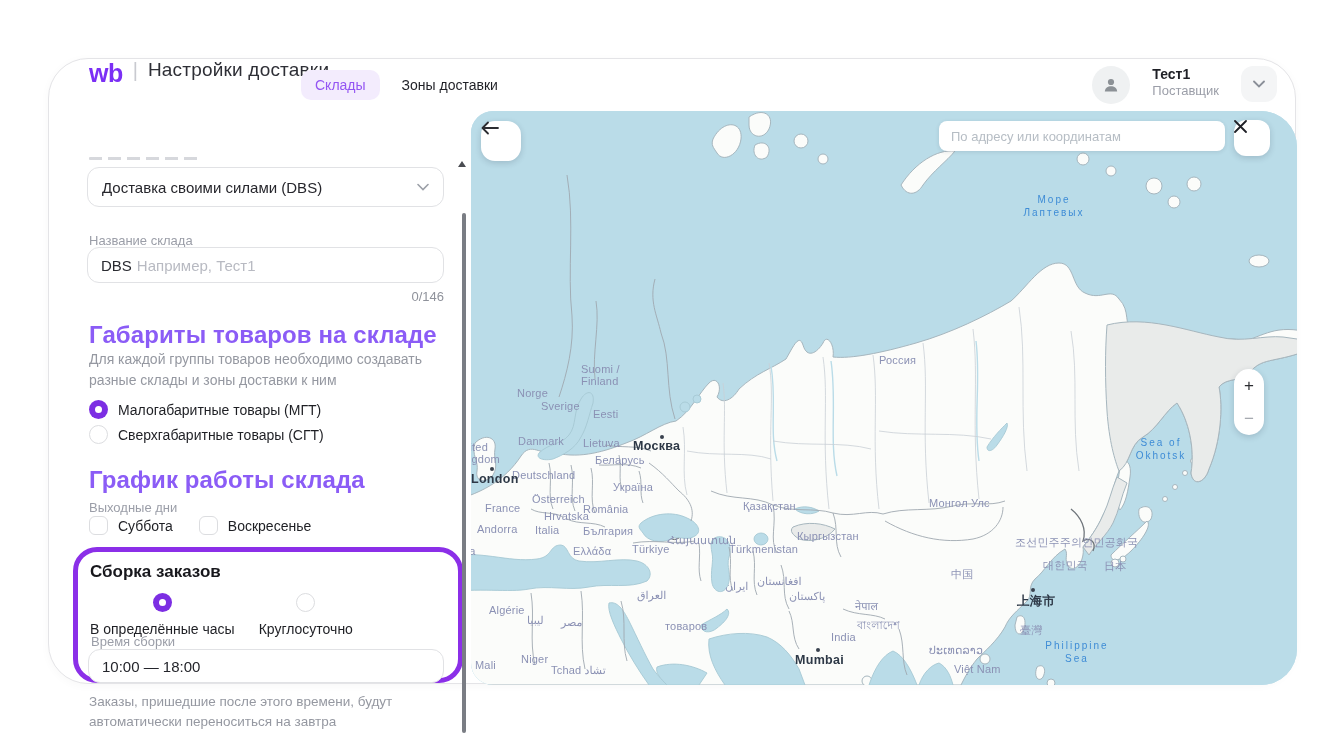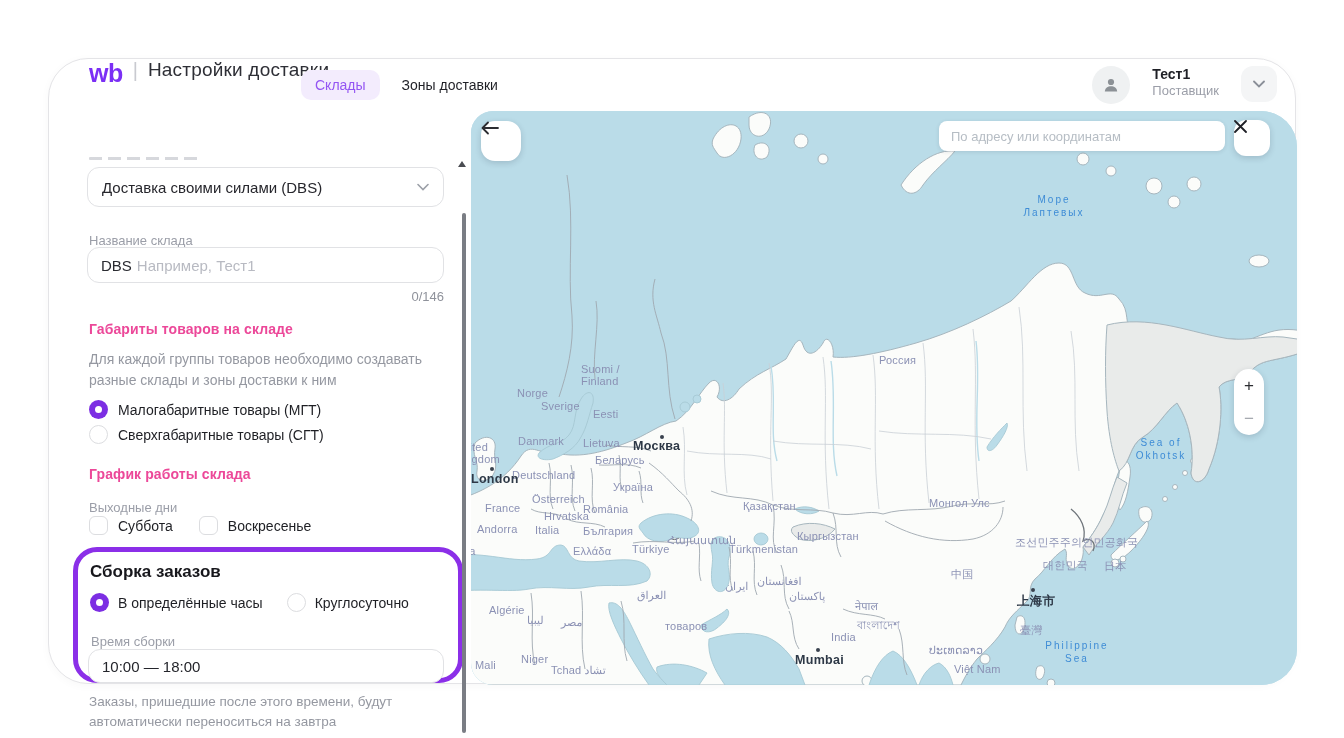--- a/index.html
+++ b/index.html
@@ -25,35 +25,35 @@
   .panel{position:absolute;left:0;top:52px;width:420px;bottom:0;}
   .abs{position:absolute;}
   .remnant{left:40px;top:46px;width:112px;height:3px;background:repeating-linear-gradient(90deg,#C9CBD1 0 13px,transparent 13px 19px);opacity:.75;border-radius:1px;}
   .selectbox{left:38px;top:56px;width:357px;height:40px;border:1px solid #E1E2E5;border-radius:12px;background:#fff;display:flex;align-items:center;padding:0 14px;cursor:pointer;}
   .selectbox .val{font-size:15px;font-weight:500;color:#26262C;flex:1;}
   .field-label{font-size:13px;color:#9B9EA8;}
   .inputbox{left:38px;top:136px;width:357px;height:36px;border:1px solid #E1E2E5;border-radius:12px;background:#fff;display:flex;align-items:center;padding:0 13px;font-size:15px;}
   .prefix{color:#2A2B31;font-weight:500;margin-right:5px;}
   .ph{color:#B8BAC2;}
   .counter{left:38px;top:178px;width:357px;text-align:right;font-size:13px;color:#8F929B;}
-  .h-sec{font-size:14px;font-weight:700;color:#ec4899;letter-spacing:.1px;}
+  .h-sec{font-size:24px;font-weight:700;color:#8b5cf6;letter-spacing:.1px;}
   .para{font-size:14px;line-height:21px;color:#9598A1;}
   .choice{display:flex;align-items:center;gap:10px;cursor:pointer;}
   .radio{width:19px;height:19px;border-radius:50%;border:1.5px solid #DCDDE0;background:#fff;flex:0 0 auto;position:relative;}
   .radio.sel{border:none;background:#7C2EE3;}
   .radio.sel::after{content:"";position:absolute;left:6px;top:6px;width:7px;height:7px;border-radius:50%;background:#fff;}
   .choice-label{font-size:14px;font-weight:500;color:#1E1F24;}
   .checkbox{width:19px;height:19px;border-radius:6px;border:1.5px solid #DCDDE0;background:#fff;flex:0 0 auto;}
   .cbrow{display:flex;gap:26px;}
   
   .assembly{left:24px;top:436px;width:390px;height:136px;border:5px solid #8B2FE8;border-radius:24px;background:transparent;}
   .assembly .inner{position:absolute;inset:0;}
   .a-title{position:absolute;left:12px;top:10px;font-size:17px;font-weight:700;color:#17171C;}
   .a-radios{position:absolute;left:12px;top:41px;right:8px;display:flex;gap:0;}
-  .a-radios .choice{gap:9px;}
+  .a-radios .choice{gap:9px;flex-direction:column;}
   .a-radios .choice + .choice{margin-left:24px;}
   .a-label{position:absolute;left:13px;top:82px;}
   .timebox{position:absolute;left:10px;top:97px;width:356px;height:34px;border:1px solid #E1E2E5;border-radius:12px;background:#fff;display:flex;align-items:center;padding:0 13px;font-size:15px;color:#24252B;}
   .note{font-size:13.5px;line-height:20px;color:#9598A1;}
   
   .scroll-thumb{left:413px;top:102px;width:4px;height:520px;background:#7A7D84;border-radius:2px;}
   .scroll-arrow{left:409px;top:50px;width:0;height:0;border-left:4px solid transparent;border-right:4px solid transparent;border-bottom:6px solid #4A4C52;}
   
   .map{position:absolute;left:422px;top:52px;width:826px;height:574px;border-radius:22px 36px 36px 22px;overflow:hidden;background:#BADCE8;}
   .map svg{position:absolute;left:0;top:0;}

